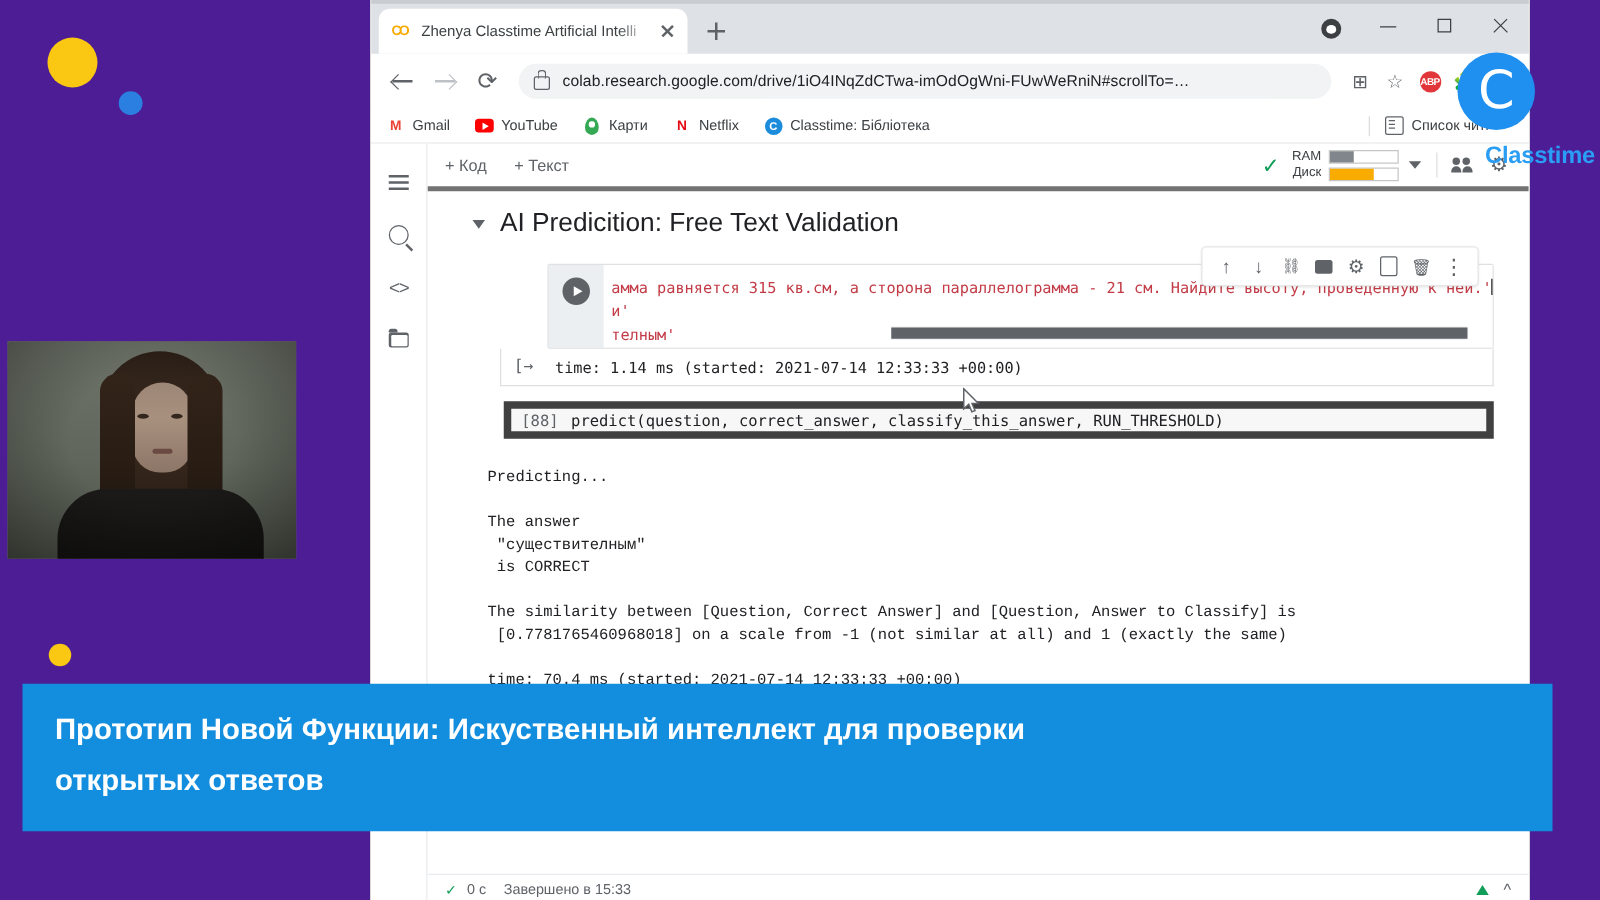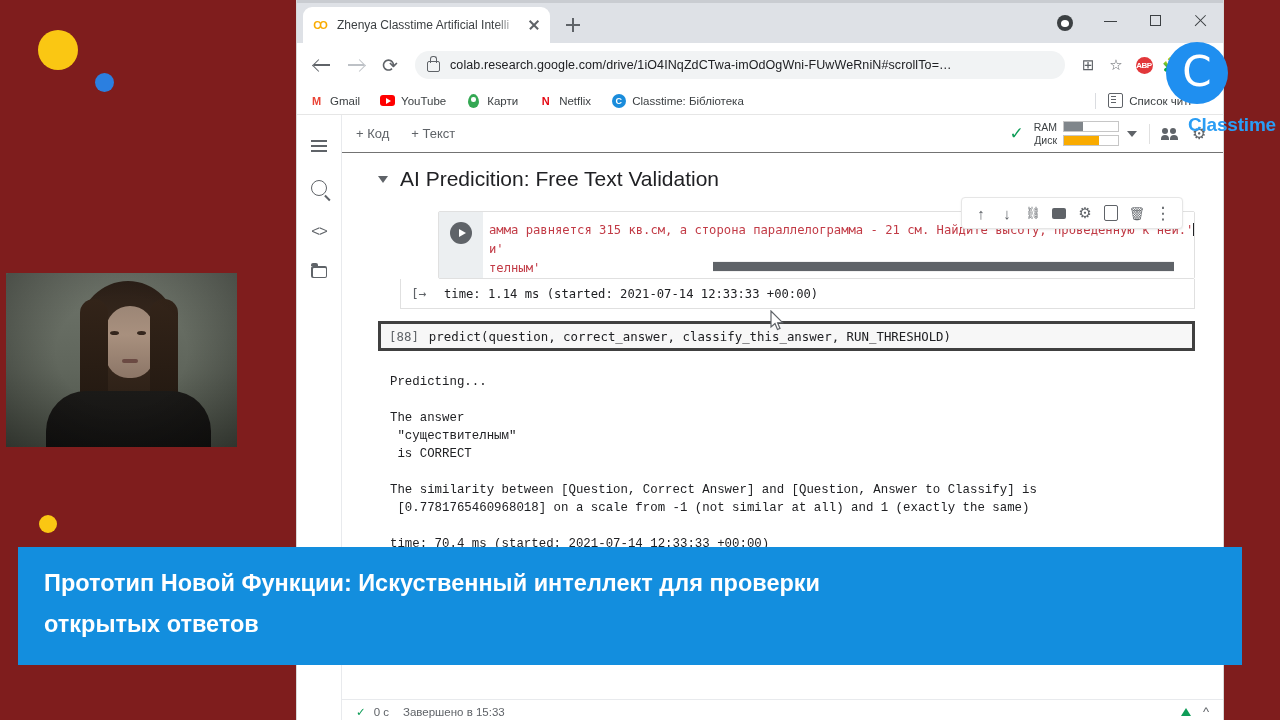--- a/index.html
+++ b/index.html
@@ -5,21 +5,21 @@
   html, body {
     margin: 0; padding: 0;
     width: 1280px; height: 720px;
     overflow: hidden;
     background: #ffffff;
     font-family: "Liberation Sans", sans-serif;
   }
   #stage {
     position: relative;
     width: 1280px; height: 720px;
-    background: #7f1d1d;
+    background: #4c1d95;
     overflow: hidden;
   }
 
   
   .dot { position: absolute; border-radius: 50%; }
   #dot-yellow-large { left: 38px; top: 30px; width: 40px; height: 40px; background: #fac713; }
   #dot-blue-small   { left: 95px; top: 73px; width: 19px; height: 19px; background: #2b7fe0; }
   #dot-yellow-small { left: 39px; top: 515px; width: 18px; height: 18px; background: #fac713; }
 
   
@@ -187,21 +187,21 @@
   .ico-search { width:14px; height:14px; border:1.7px solid #5f6368; border-radius:50%; position:relative; }
   .ico-search::after { content:""; position:absolute; right:-5px; bottom:-4px; width:7px; height:1.7px; background:#5f6368; transform: rotate(45deg); }
   .ico-code { font-size:15px; color:#5f6368; letter-spacing:-1px; }
   .ico-folder { width:16px; height:12px; background:#5f6368; border-radius:2px; position:relative; }
   .ico-folder::before { content:""; position:absolute; left:0; top:-3px; width:7px; height:3px; background:#5f6368; border-radius:2px 2px 0 0; }
   .ico-folder::after { content:""; position:absolute; left:1.5px; top:1.5px; width:13px; height:9px; background:#fff; border-radius:1px; }
 
   #colab-main { flex: 1 1 auto; position: relative; overflow: hidden; }
   #colab-toolbar {
     height: 38px; display: flex; align-items: center; padding: 0 14px;
-    box-sizing: border-box; border-bottom: 1px solid #737373; background:#fff;
+    box-sizing: border-box; border-bottom: 4px solid #737373; background:#fff;
   }
   .addcell { font-size: 13px; color: #5f6368; margin-right: 22px; white-space: nowrap; }
   #res-meter { margin-left: auto; display: flex; align-items: center; }
   #res-check { color:#0f9d58; font-size:17px; margin-right: 10px; line-height: 1; }
   #res-labels { font-size: 10.5px; color: #3c4043; line-height: 13px; margin-right: 6px; text-align: right; }
   #res-bars { display: flex; flex-direction: column; gap: 3px; margin-right: 8px; }
   .meter { width: 54px; height: 9px; border: 1px solid #c6c6c6; background: #fff; }
   .meter .fill { height: 100%; }
   .caret-down { width:0; height:0; border-left:5px solid transparent; border-right:5px solid transparent;
                 border-top:6px solid #5f6368; margin-right: 12px; }
@@ -271,21 +271,21 @@
   #exec-out {
     margin: 0 28px 0 58px; background: #fff; border: 1px solid #e0e0e0; border-top: none;
     display: flex; align-items: center; height: 30px; padding-left: 10px; box-sizing: border-box;
   }
   .outarrow { width: 20px; flex:0 0 20px; color:#5f6368; font-family:"DejaVu Sans Mono",monospace; font-size: 13px; }
   #exec-out .txt {
     font-family: "DejaVu Sans Mono", monospace; font-size: 12.2px; color: #202124; padding-left: 13px;
   }
 
   #second-cell {
-    margin: 12px 28px 0 36px; background: #f7f7f7; border: 3px solid #404040;
+    margin: 12px 28px 0 61px; background: #f7f7f7; border: 6px solid #404040;
     height: 30px; display: flex; align-items: center; padding-left: 8px; box-sizing: border-box;
   }
   #second-cell .prompt, #second-cell .src {
     font-family: "DejaVu Sans Mono", monospace; font-size: 12.4px; color: #202124;
   }
   #second-cell .prompt { color: #5f6368; margin-right: 10px; }
 
   #stdout {
     margin: 22px 28px 0 48px; font-family: Liberation Mono, monospace;
     font-size: 12.4px; line-height: 18px; color: #202124; white-space: pre;

